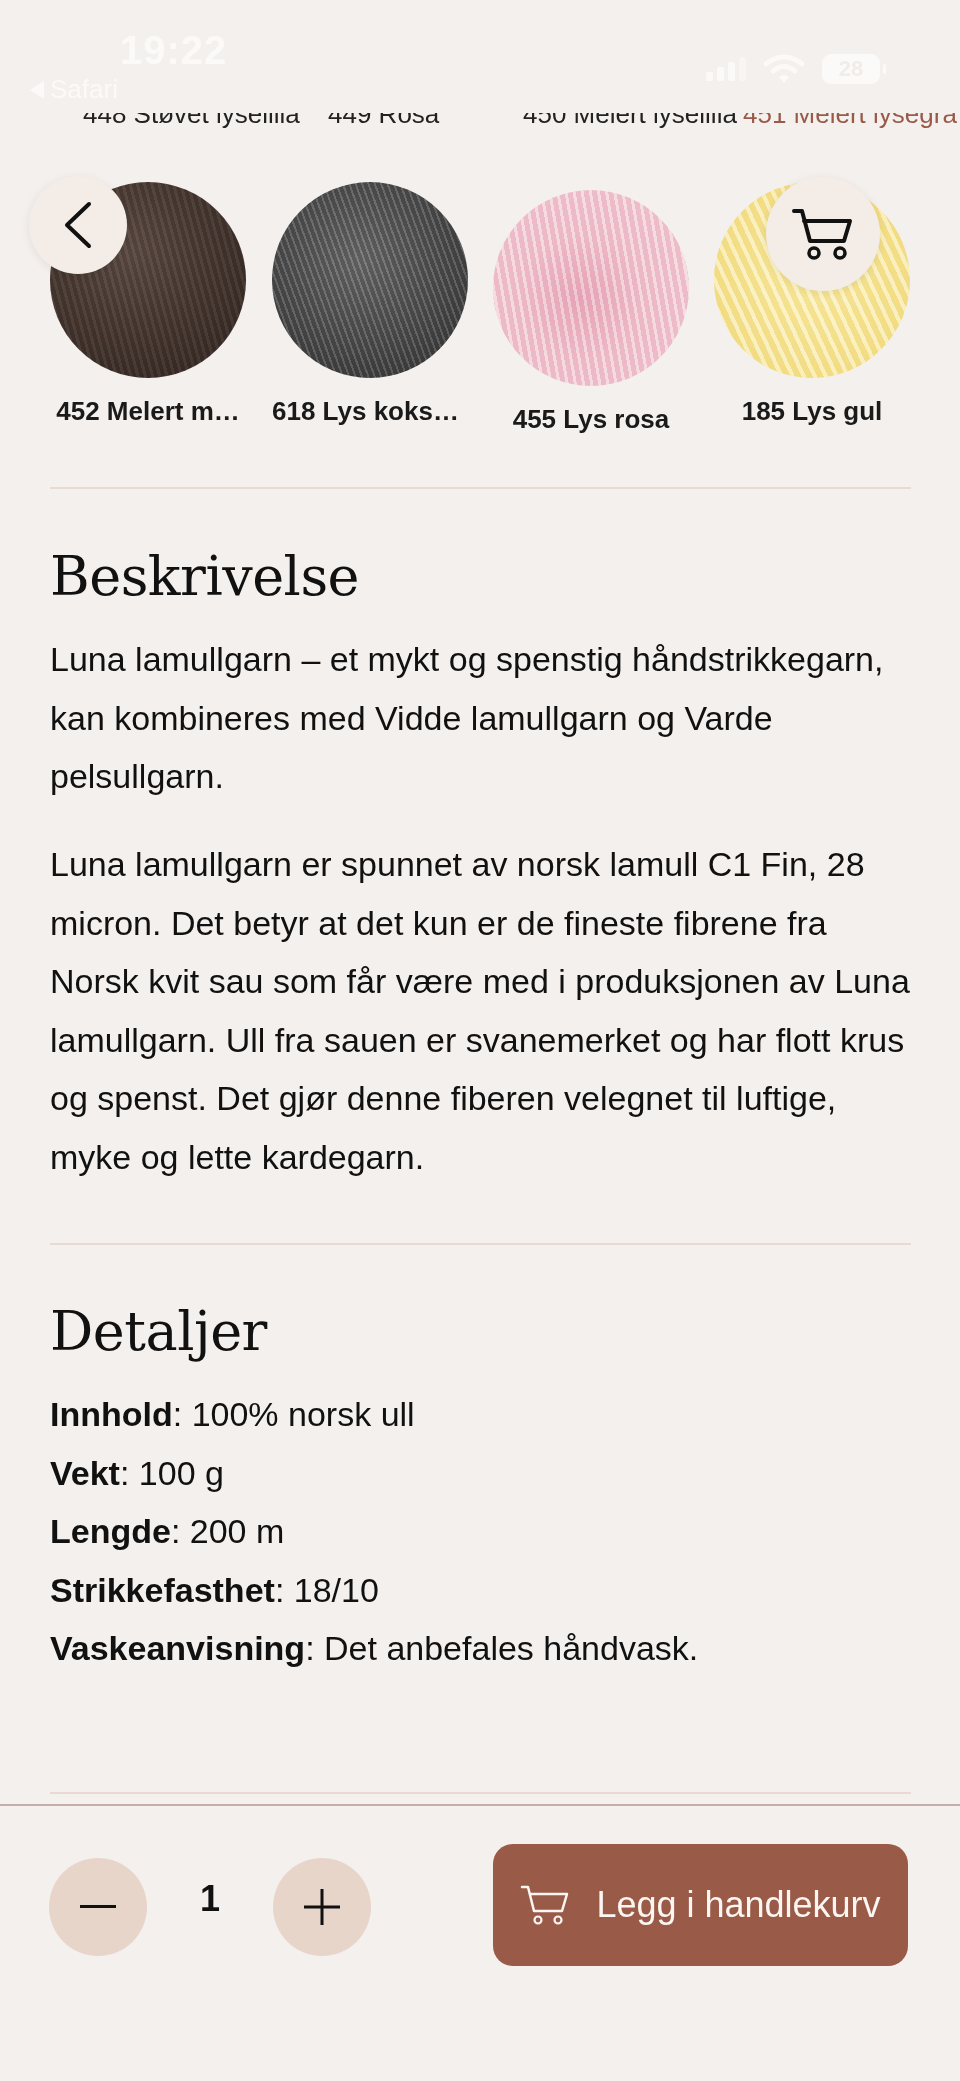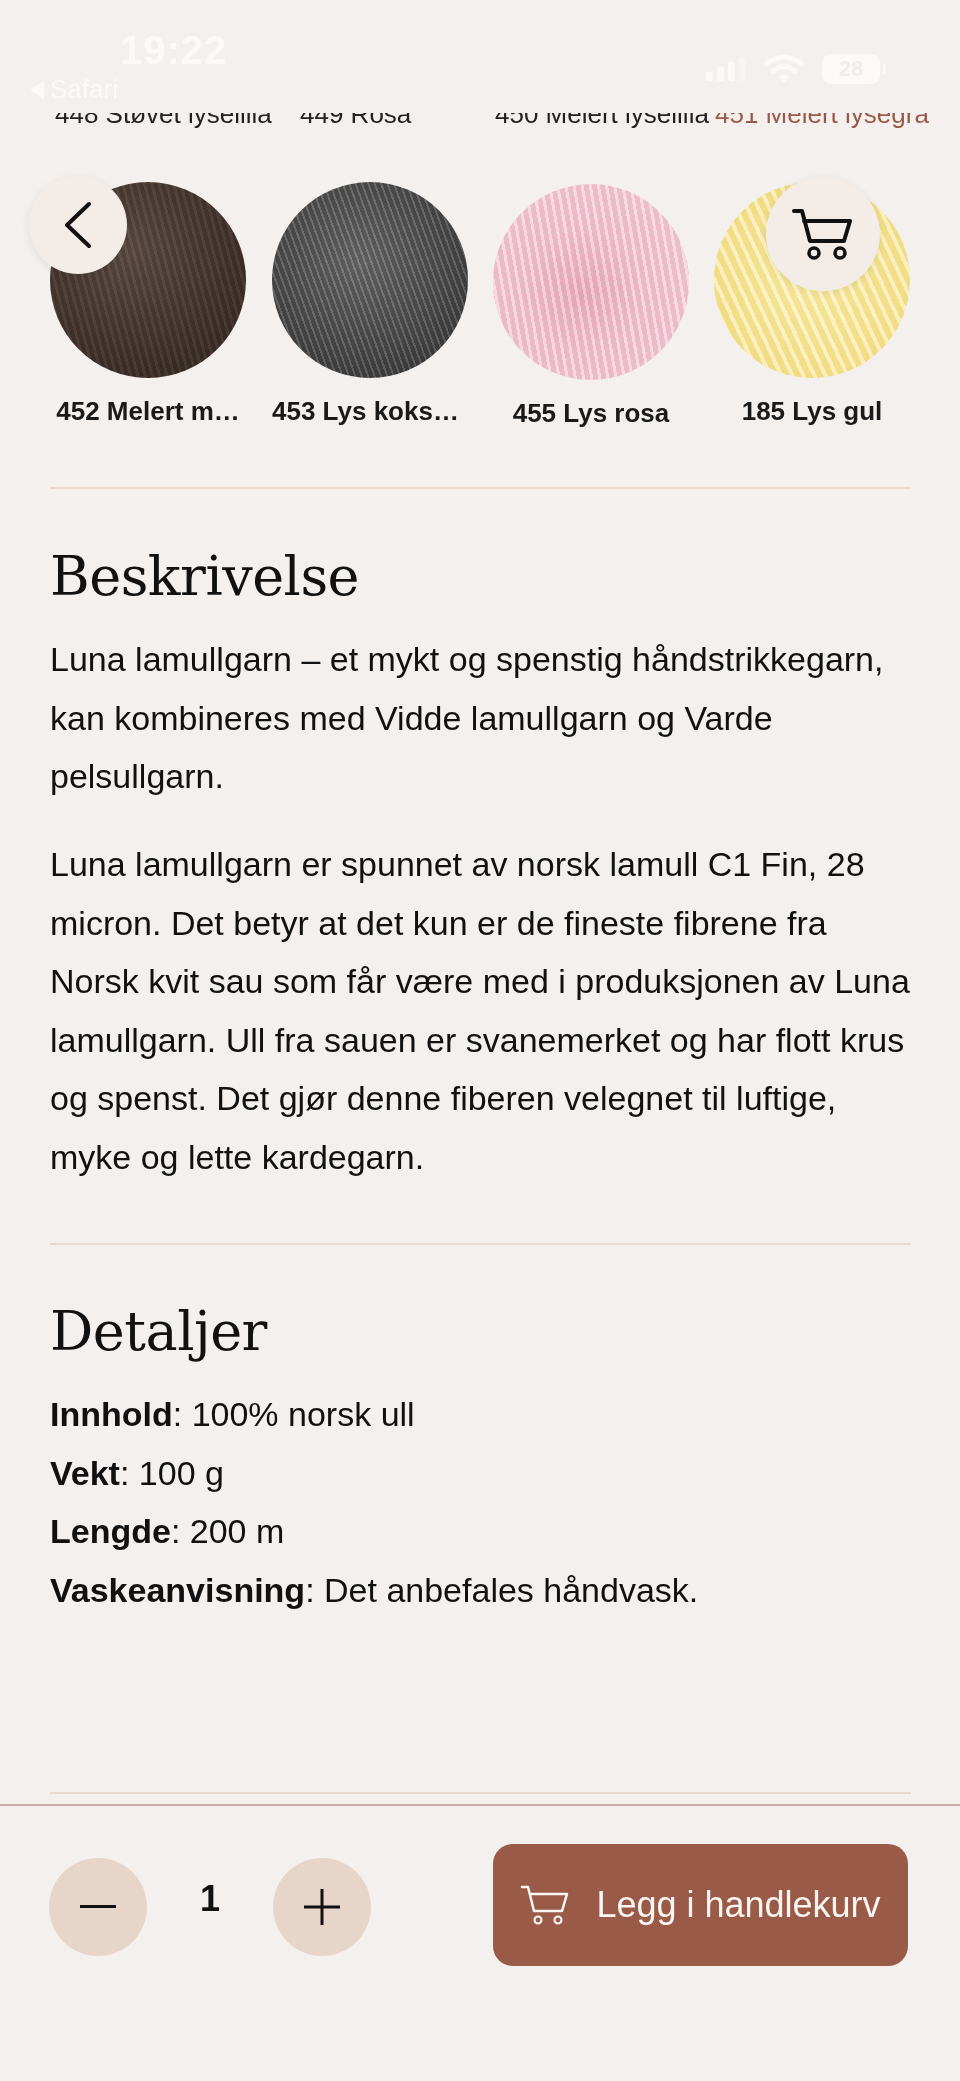--- a/index.html
+++ b/index.html
@@ -12,21 +12,21 @@
   .status-back { position: absolute; left: 30px; top: 74px; font-size: 26px; color: #fbfaf9; display:flex; align-items:center; gap:6px; }
   .status-back .tri { width:0; height:0; border-top: 9px solid transparent; border-bottom: 9px solid transparent; border-right: 14px solid #fbfaf9; }
   .status-icons { position: absolute; right: 80px; top: 54px; display: flex; align-items: center; gap: 18px; }
   .signal { display:flex; align-items:flex-end; gap:4px; height: 24px; }
   .signal span { width: 7px; background: #fbfaf9; border-radius: 2px; }
   .battery { width: 58px; height: 30px; background: #fbfaf9; border-radius: 9px; color:#f1ece8; font-size: 22px; font-weight: 700; display:flex; align-items:center; justify-content:center; position: relative; }
   .battery::after { content:""; position:absolute; right:-6px; top:10px; width:3px; height:10px; background:#fbfaf9; border-radius:2px; }
 
   
   .cut-labels { position: absolute; top: 113px; left: 0; width: 960px; height: 22px; overflow: hidden; }
-  .cut-labels span { position: absolute; top: -14px; font-size: 26px; color: #222; white-space: nowrap; }
+  .cut-labels span { position: absolute; top: -14px; font-size: 26px; color: #222; white-space: nowrap; margin-left: 28px; }
   .cut-labels span.active { color: #9a5a4a; }
 
   
   .swatches { position: absolute; top: 180px; left: 0; width: 960px; height: 260px; }
   .swatch { position: absolute; width: 196px; text-align: center; font-weight: bold; }
   .swatch .ball { width: 196px; height: 196px; border-radius: 50%; }
   .swatch .label { margin-top: 18px; font-size: 26px; color: #1a1a1a; white-space: nowrap; overflow: hidden; text-overflow: ellipsis; }
   .ball-brown { background: radial-gradient(circle at 40% 35%, #5b4a42 0%, #43342d 45%, #2f2420 100%); background-image: repeating-linear-gradient(75deg, rgba(255,255,255,0.05) 0 3px, rgba(0,0,0,0.08) 3px 7px), radial-gradient(circle at 40% 35%, #5b4a42 0%, #43342d 55%, #2f2420 100%); }
   .ball-grey { background-image: repeating-linear-gradient(70deg, rgba(255,255,255,0.12) 0 2px, rgba(0,0,0,0.15) 2px 6px), radial-gradient(circle at 45% 40%, #6e6e6e 0%, #4f4f4f 55%, #333 100%); }
   .ball-pink { background-image: repeating-linear-gradient(80deg, rgba(255,255,255,0.35) 0 3px, rgba(220,150,170,0.25) 3px 8px), radial-gradient(circle at 45% 55%, #e7a7b9 0%, #f1c3cf 40%, #f4cfd8 100%); }
@@ -80,23 +80,23 @@
   <span class="active" style="left:715px">451 Melert lysegrå</span>
 </div>
 
 <div class="swatches">
   <div class="swatch" style="left:50px;top:2px">
     <div class="ball ball-brown"></div>
     <div class="label">452 Melert m…</div>
   </div>
   <div class="swatch" style="left:272px;top:2px">
     <div class="ball ball-grey"></div>
-    <div class="label">453 Lys koksgrå</div>
+    <div class="label">618 Lys koksgrå</div>
   </div>
-  <div class="swatch" style="left:493px;top:4px">
+  <div class="swatch" style="left:493px;top:10px">
     <div class="ball ball-pink"></div>
     <div class="label">455 Lys rosa</div>
   </div>
   <div class="swatch" style="left:714px;top:2px">
     <div class="ball ball-yellow"></div>
     <div class="label">185 Lys gul</div>
   </div>
 </div>
 
 <div class="nav-circle" style="left:29px;top:176px">
@@ -118,20 +118,21 @@
 <p class="para" style="top:630px">Luna lamullgarn – et mykt og spenstig håndstrikkegarn, kan kombineres med Vidde lamullgarn og Varde pelsullgarn.</p>
 <p class="para" style="top:835px">Luna lamullgarn er spunnet av norsk lamull C1 Fin, 28 micron. Det betyr at det kun er de fineste fibrene fra Norsk kvit sau som får være med i produksjonen av Luna lamullgarn. Ull fra sauen er svanemerket og har flott krus og spenst. Det gjør denne fiberen velegnet til luftige, myke og lette kardegarn.</p>
 
 <div class="divider" style="top:1243px"></div>
 
 <h2 class="section-title" style="top:1300px">Detaljer</h2>
 <div class="details" style="top:1385px">
   <div class="row"><b>Innhold</b><span>: 100% norsk ull</span></div>
   <div class="row"><b>Vekt</b><span>: 100 g</span></div>
   <div class="row"><b>Lengde</b><span>: 200 m</span></div>
+  <div class="row"><b>Strikkefasthet</b><span>: 18/10</span></div>
   <div class="row"><b>Vaskeanvisning</b><span>: Det anbefales håndvask.</span></div>
 </div>
 
 <div class="divider" style="top:1792px"></div>
 
 <div class="bottom-bar">
   <div class="qty-btn" style="left:49px">
     <svg width="40" height="6" viewBox="0 0 40 6">
         <rect x="2" y="1" width="36" height="3" fill="#111"></rect>
       </svg>

